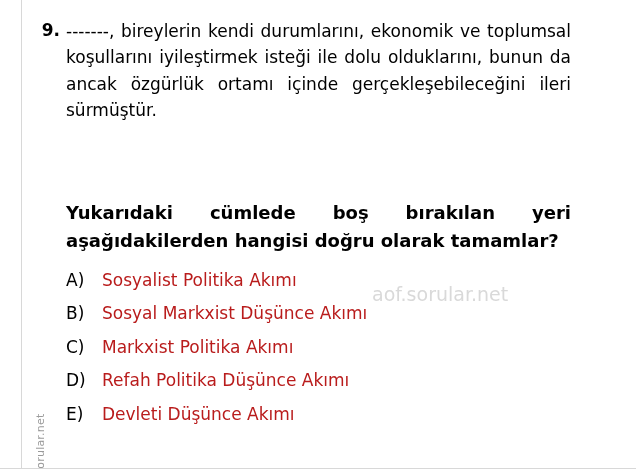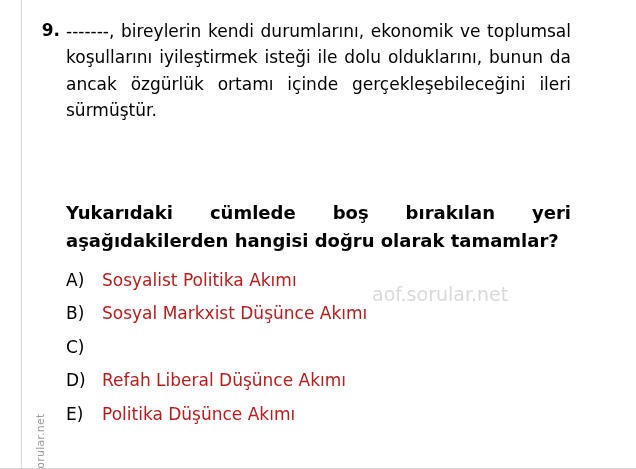--- a/index.html
+++ b/index.html
@@ -164,25 +164,26 @@
     <div class="option">
       <span class="letter">A)</span>
       <span class="text">Sosyalist Politika Akımı</span>
     </div>
     <div class="option">
       <span class="letter">B)</span>
       <span class="text">Sosyal Markxist Düşünce Akımı</span>
     </div>
     <div class="option">
       <span class="letter">C)</span>
+      <span class="text">Markxist Politika Akımı</span>
     </div>
     <div class="option">
       <span class="letter">D)</span>
-      <span class="text">Refah Liberal Düşünce Akımı</span>
+      <span class="text">Refah Politika Düşünce Akımı</span>
     </div>
     <div class="option">
       <span class="letter">E)</span>
-      <span class="text">Politika Düşünce Akımı</span>
+      <span class="text">Devleti Düşünce Akımı</span>
     </div>
   </div>
 
   <div class="bottom-rule"></div>
 </div>
 
 </body></html>

